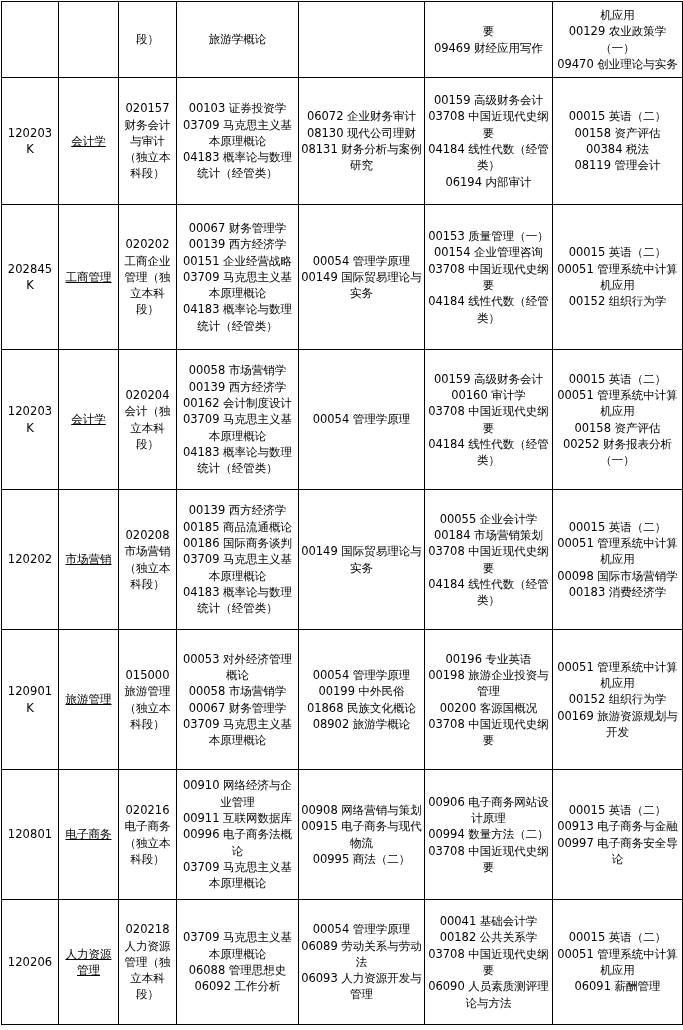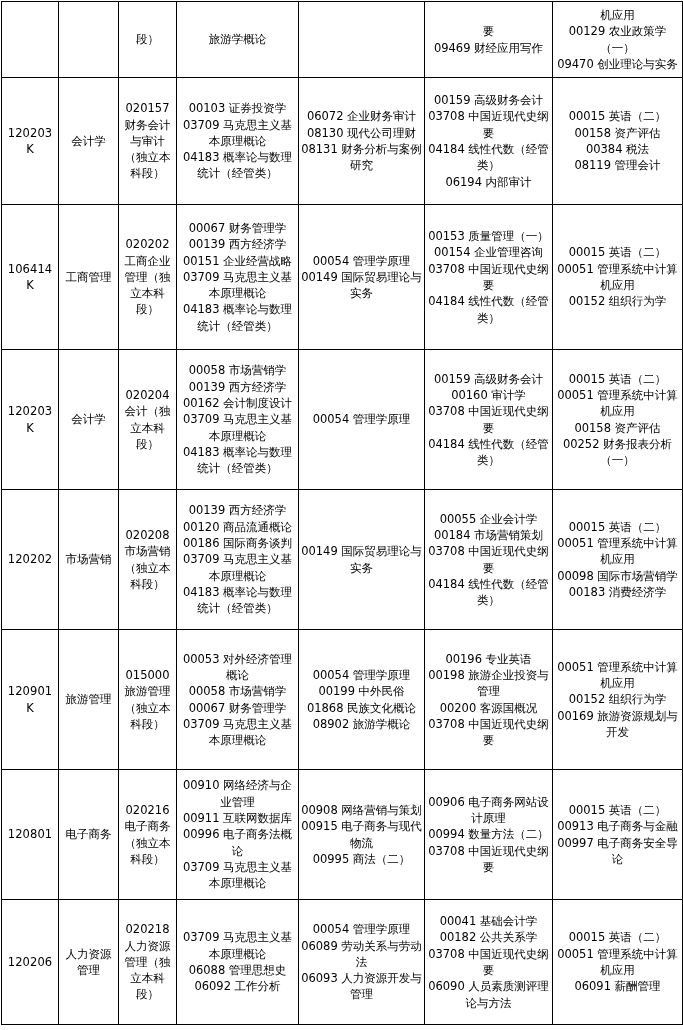--- a/index.html
+++ b/index.html
@@ -41,21 +41,21 @@
   
   col.c-code    { width: 57px; }
   col.c-major   { width: 60px; }
   col.c-spec    { width: 58px; }
   col.c-d1      { width: 122px; }
   col.c-d2      { width: 126px; }
   col.c-d3      { width: 128px; }
   col.c-d4      { width: 130px; }
 
   td.code  { font-size: 11px; letter-spacing: 0.1px; }
-  td.major { font-size: 12px; }
+  td.major { font-size: 12px; text-decoration: underline; }
   td.spec  { font-size: 11.5px; }
   td.courses { font-size: 12px; }
 
   .course-line {
     display: block;
     white-space: normal;
   }
   .cell-lines { display: block; }
 </style>
 </head>
@@ -128,21 +128,21 @@
           <td class="courses">
             <span class="cell-lines">
               <span class="course-line">00015 英语（二）</span>
               <span class="course-line">00158 资产评估</span>
               <span class="course-line">00384 税法</span>
               <span class="course-line">08119 管理会计</span>
             </span>
           </td>
         </tr>
         <tr style="height: 145px;">
-          <td class="code">106414K</td>
+          <td class="code">202845K</td>
           <td class="major">工商管理</td>
           <td class="spec">020202 工商企业管理（独立本科段）</td>
           <td class="courses">
             <span class="cell-lines">
               <span class="course-line">00067 财务管理学</span>
               <span class="course-line">00139 西方经济学</span>
               <span class="course-line">00151 企业经营战略</span>
               <span class="course-line">03709 马克思主义基本原理概论</span>
               <span class="course-line">04183 概率论与数理统计（经管类）</span>
             </span>
@@ -204,21 +204,21 @@
             </span>
           </td>
         </tr>
         <tr style="height: 140px;">
           <td class="code">120202</td>
           <td class="major">市场营销</td>
           <td class="spec">020208 市场营销（独立本科段）</td>
           <td class="courses">
             <span class="cell-lines">
               <span class="course-line">00139 西方经济学</span>
-              <span class="course-line">00120 商品流通概论</span>
+              <span class="course-line">00185 商品流通概论</span>
               <span class="course-line">00186 国际商务谈判</span>
               <span class="course-line">03709 马克思主义基本原理概论</span>
               <span class="course-line">04183 概率论与数理统计（经管类）</span>
             </span>
           </td>
           <td class="courses">
             <span class="cell-lines">
               <span class="course-line">00149 国际贸易理论与实务</span>
             </span>
           </td>

